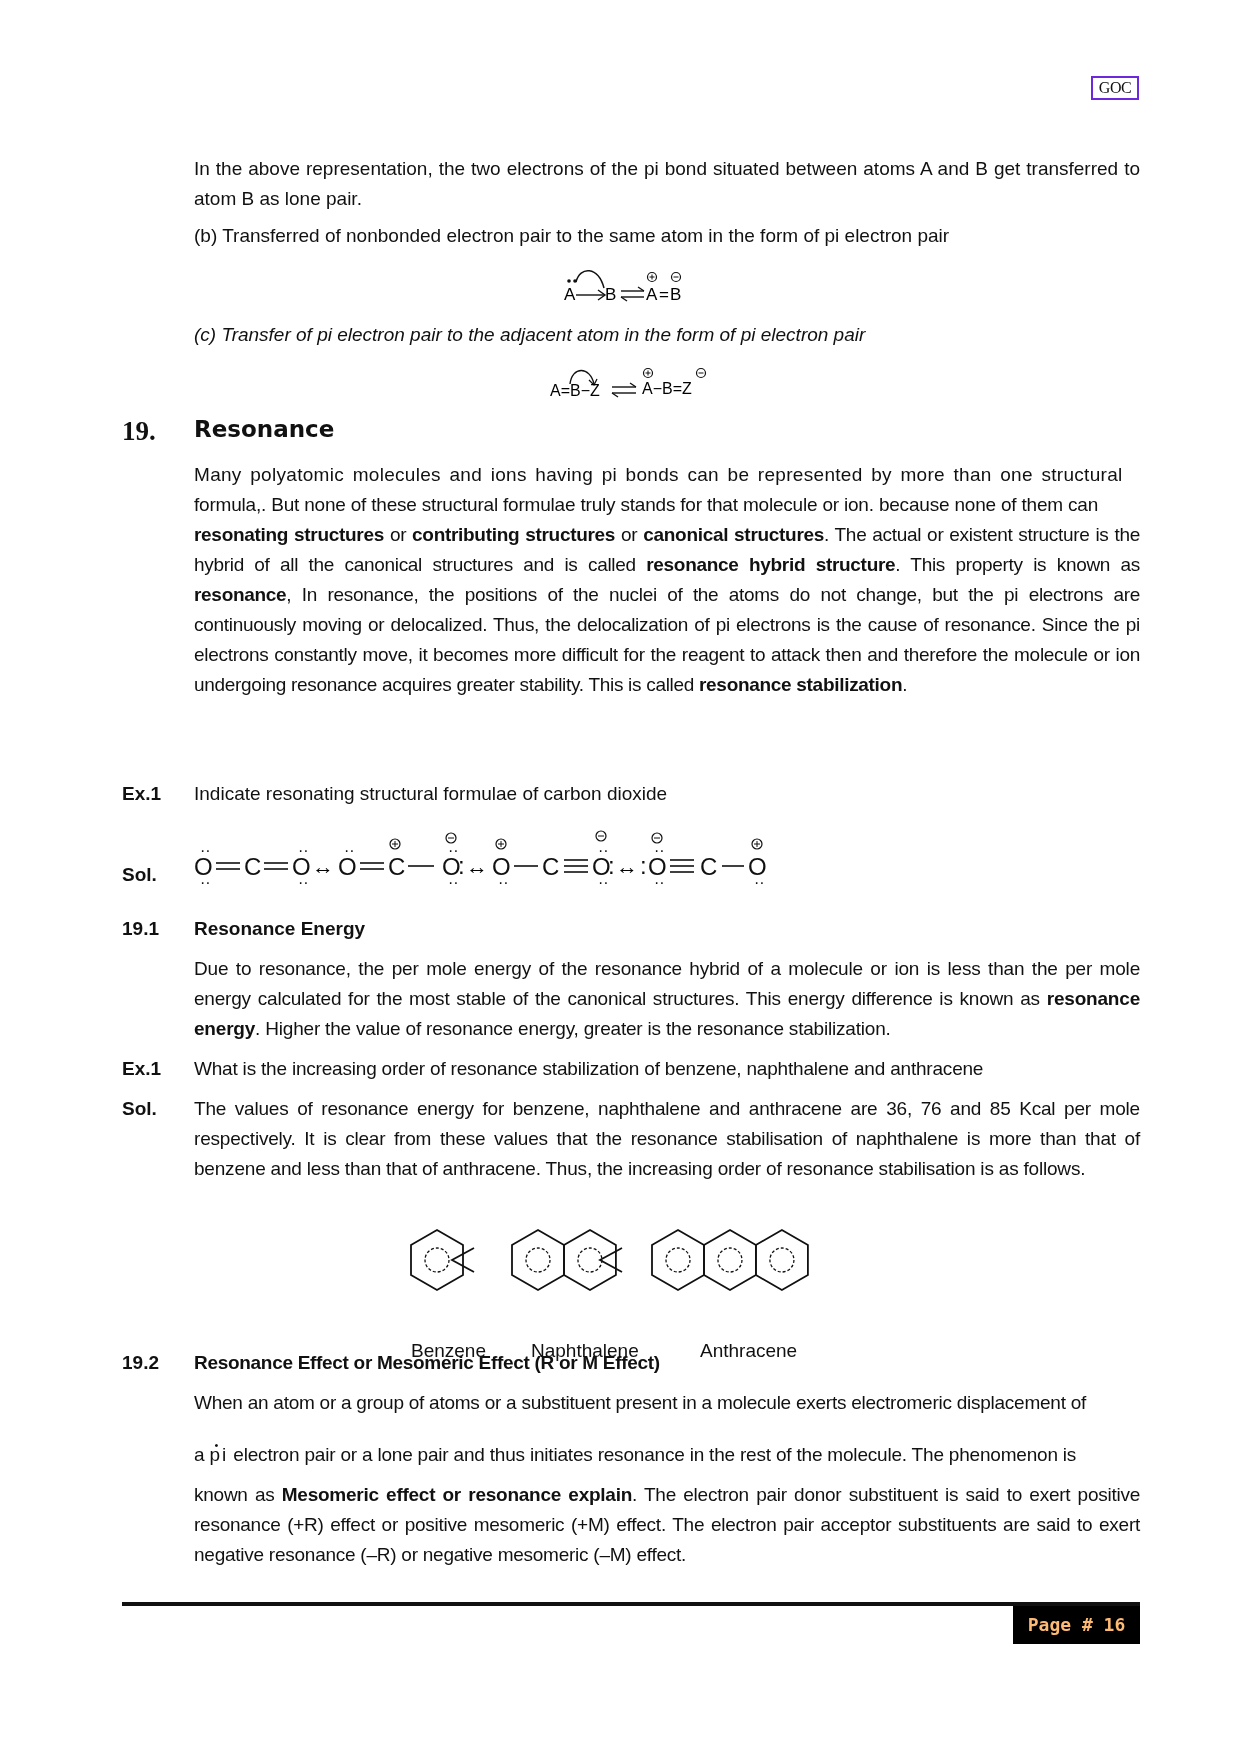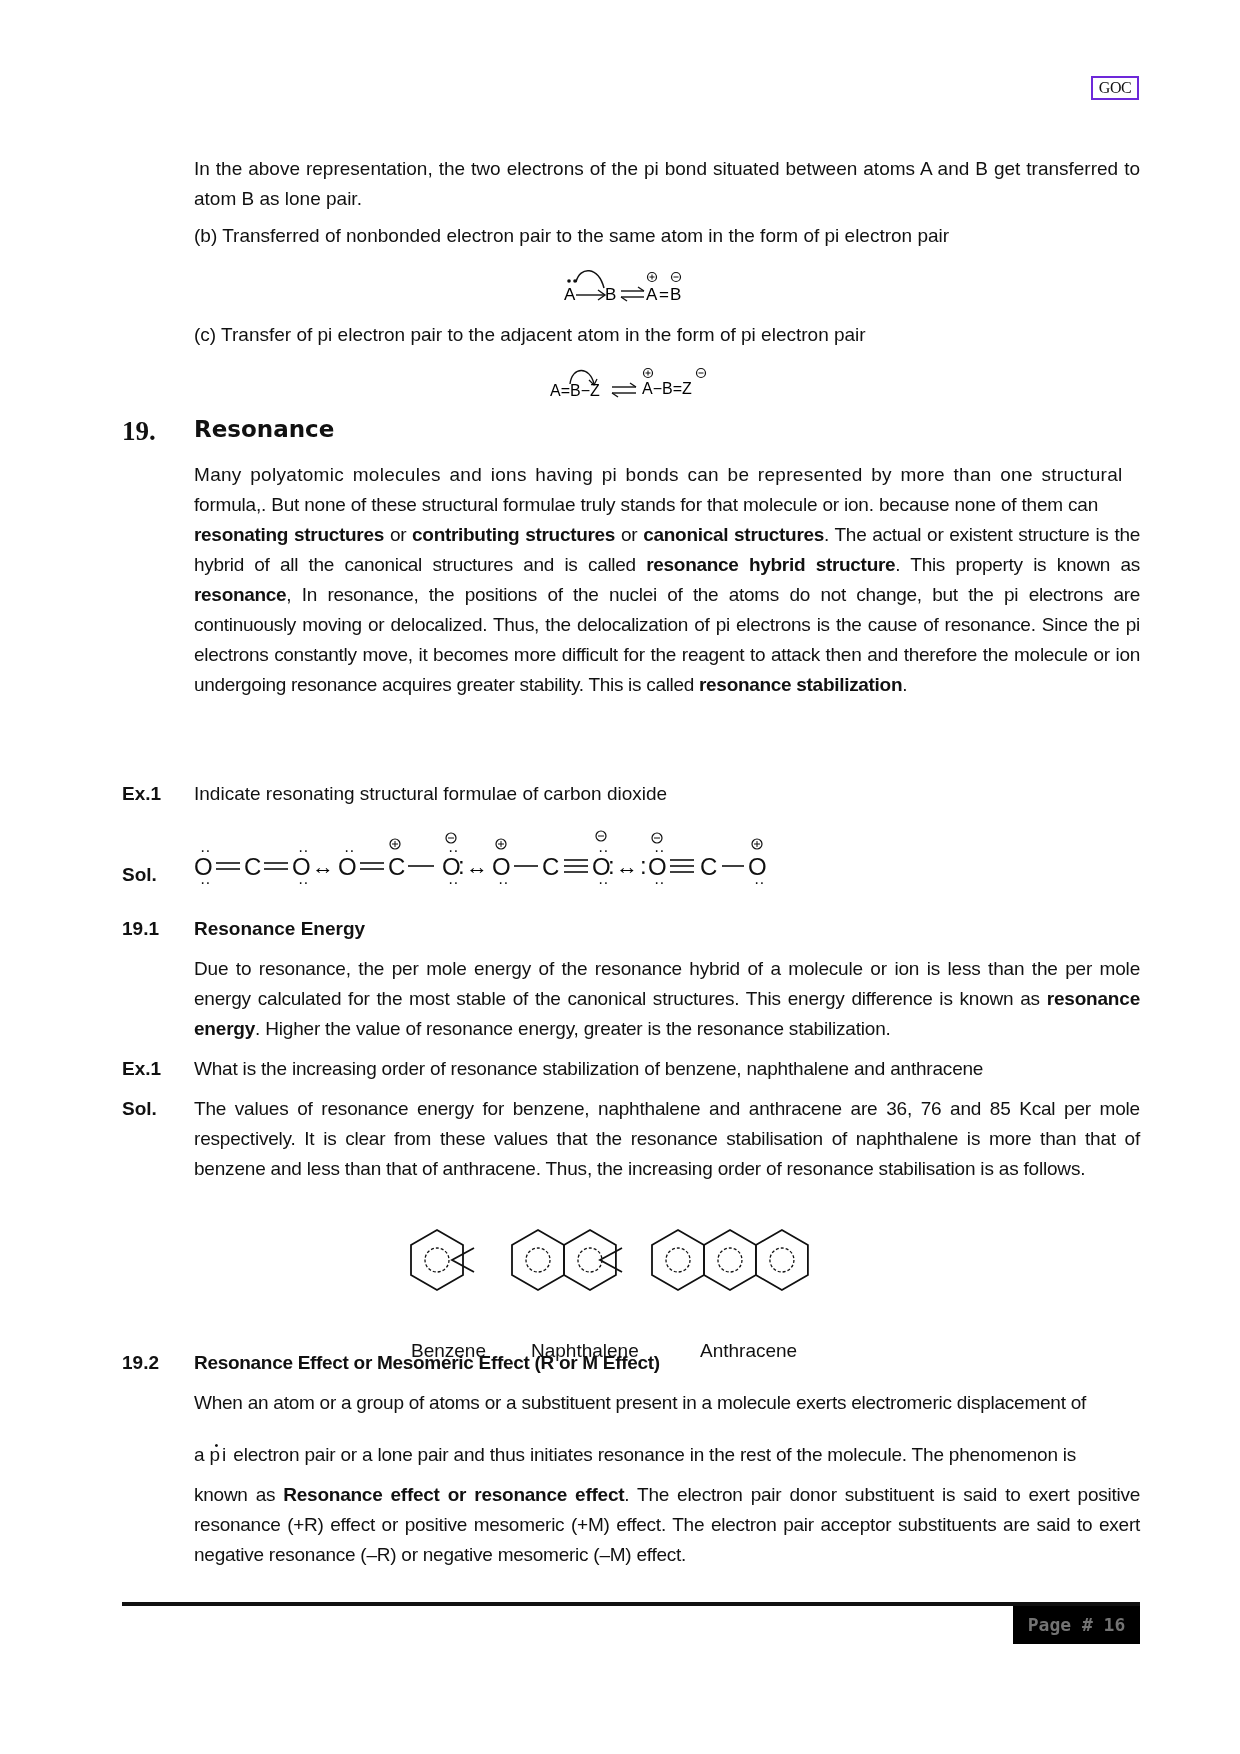--- a/index.html
+++ b/index.html
@@ -8,21 +8,21 @@
   .goc{left:1091px;top:76px;width:44px;height:20px;border:2px solid #6d28d9;font-family:"Liberation Serif",serif;font-size:16px;line-height:20px;text-align:center;letter-spacing:-0.5px;}
   .para{left:194px;width:946px;font-size:19px;line-height:30px;text-align:justify;}
   .para b{font-weight:bold;}
   .line{left:194px;font-size:19px;line-height:30px;white-space:nowrap;}
   .num{left:122px;font-size:19px;font-weight:bold;line-height:30px;}
   .h19{left:122px;top:416px;font-size:27px;font-weight:bold;font-family:Liberation Serif, serif;}
   .h19t{left:194px;top:416px;font-size:23px;font-weight:bold;font-family:"DejaVu Sans",sans-serif;}
   .subh{left:194px;font-size:19px;font-weight:bold;line-height:30px;}
   .spaced{letter-spacing:2.2px;word-spacing:4px;}
   .rule{left:122px;top:1602px;width:1018px;height:4px;background:#111;}
-  .pagebox{left:1013px;top:1606px;width:127px;height:38px;background:#000;color:#737373;font-family:"DejaVu Sans Mono",monospace;font-weight:bold;font-size:18px;line-height:38px;text-align:center;}
+  .pagebox{left:1013px;top:1606px;width:127px;height:38px;background:#000;color:#fdba74;font-family:"DejaVu Sans Mono",monospace;font-weight:bold;font-size:18px;line-height:38px;text-align:center;}
   svg text{font-family:"Liberation Sans",sans-serif;}
   .lbl{font-size:19px;margin-top:32px;}
 </style>
 </head>
 <body>
 
 <div class="abs goc">GOC</div>
 
 <div class="abs para" style="top:154px;">In the above representation, the two electrons of the pi bond situated between atoms A and B get transferred to atom B as lone pair.</div>
 <div class="abs line" style="top:221px;">(b) Transferred of nonbonded electron pair to the same atom in the form of pi electron pair</div>
@@ -42,21 +42,21 @@
   <text x="86" y="32" font-size="17">A</text>
   <circle cx="92" cy="9" r="4.5" stroke="#111" fill="none" stroke-width="1.2"></circle>
   <line x1="89.5" y1="9" x2="94.5" y2="9" stroke="#111" stroke-width="1"></line>
     <line x1="92" y1="6.5" x2="92" y2="11.5" stroke="#111" stroke-width="1"></line>
   <text x="99" y="32" font-size="17">=</text>
   <text x="110" y="32" font-size="17">B</text>
   <circle cx="116" cy="9" r="4.5" stroke="#111" fill="none" stroke-width="1.2"></circle>
   <line x1="113.5" y1="9" x2="118.5" y2="9" stroke="#111" stroke-width="1"></line>
 </svg>
 
-<div class="abs line" style="top:320px;">(c) Transfer of pi electron pair to the adjacent atom in the form of pi electron pair</div>
+<div class="abs line" style="top:320px;font-style:italic;">(c) Transfer of pi electron pair to the adjacent atom in the form of pi electron pair</div>
 
 <svg class="abs" style="left:550px;top:364px;" width="170" height="40">
   <path d="M20,20 C22,2 40,2 44,20" stroke="#111" stroke-width="1.4" fill="none"></path>
   <polyline points="39,16 44,21 47,15" stroke="#111" stroke-width="1.3" fill="none"></polyline>
   <text x="0" y="32" font-size="16">A=B−Z</text>
   <line x1="62" y1="23" x2="86" y2="23" stroke="#111" stroke-width="1.4"></line>
   <polyline points="80,19 86,23" stroke="#111" stroke-width="1.4" fill="none"></polyline>
   <line x1="62" y1="29" x2="86" y2="29" stroke="#111" stroke-width="1.4"></line>
   <polyline points="62,29 68,33" stroke="#111" stroke-width="1.4" fill="none"></polyline>
   <text x="92" y="30" font-size="16">A−B=Z</text>
@@ -188,16 +188,16 @@
     </g>
 </svg>
 <div class="abs lbl" style="left:411px;top:1308px;">Benzene</div>
 <div class="abs lbl" style="left:531px;top:1308px;">Naphthalene</div>
 <div class="abs lbl" style="left:700px;top:1308px;">Anthracene</div>
 
 <div class="abs num" style="top:1348px;">19.2</div>
 <div class="abs subh" style="top:1348px;letter-spacing:-0.3px;">Resonance Effect or Mesomeric Effect (R or M Effect)</div>
 <div class="abs line" style="top:1388px;letter-spacing:-0.25px;">When an atom or a group of atoms or a substituent present in a molecule exerts electromeric displacement of</div>
 <div class="abs line" style="top:1440px;letter-spacing:-0.2px;"><span>a</span> <span style="position:relative;display:inline-block;"><span style="letter-spacing:2px;">pi</span><span style="position:absolute;left:5px;top:-10px;font-size:11px;">•</span></span><span> electron pair or a lone pair and thus initiates resonance in the rest of the molecule. The phenomenon is</span></div>
-<div class="abs para" style="top:1480px;letter-spacing:-0.25px;"><span>known as </span><b>Resonance effect or resonance effect</b><span>. The electron pair donor substituent is said to exert positive resonance (+R) effect or positive mesomeric (+M) effect. The electron pair acceptor substituents are said to exert negative resonance (–R) or negative mesomeric (–M) effect.</span></div>
+<div class="abs para" style="top:1480px;letter-spacing:-0.25px;"><span>known as </span><b>Mesomeric effect or resonance explain</b><span>. The electron pair donor substituent is said to exert positive resonance (+R) effect or positive mesomeric (+M) effect. The electron pair acceptor substituents are said to exert negative resonance (–R) or negative mesomeric (–M) effect.</span></div>
 
 <div class="abs rule"></div>
 <div class="abs pagebox">Page # 16</div>
 
 </body></html>

